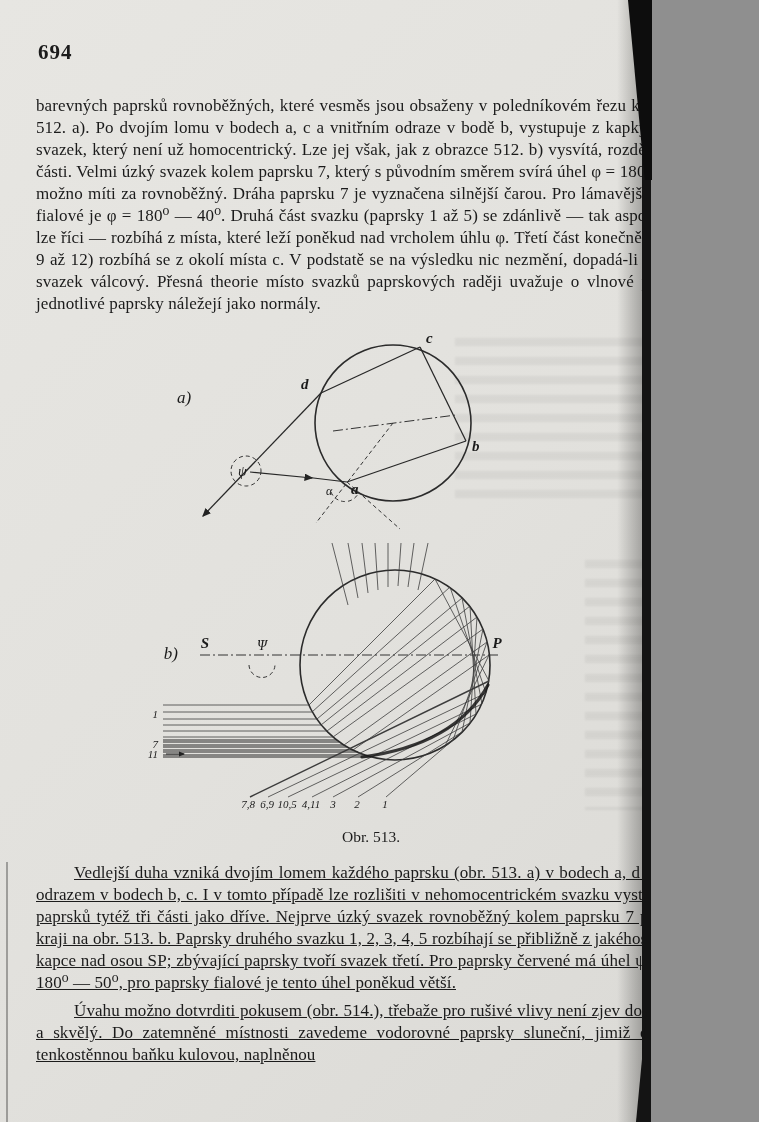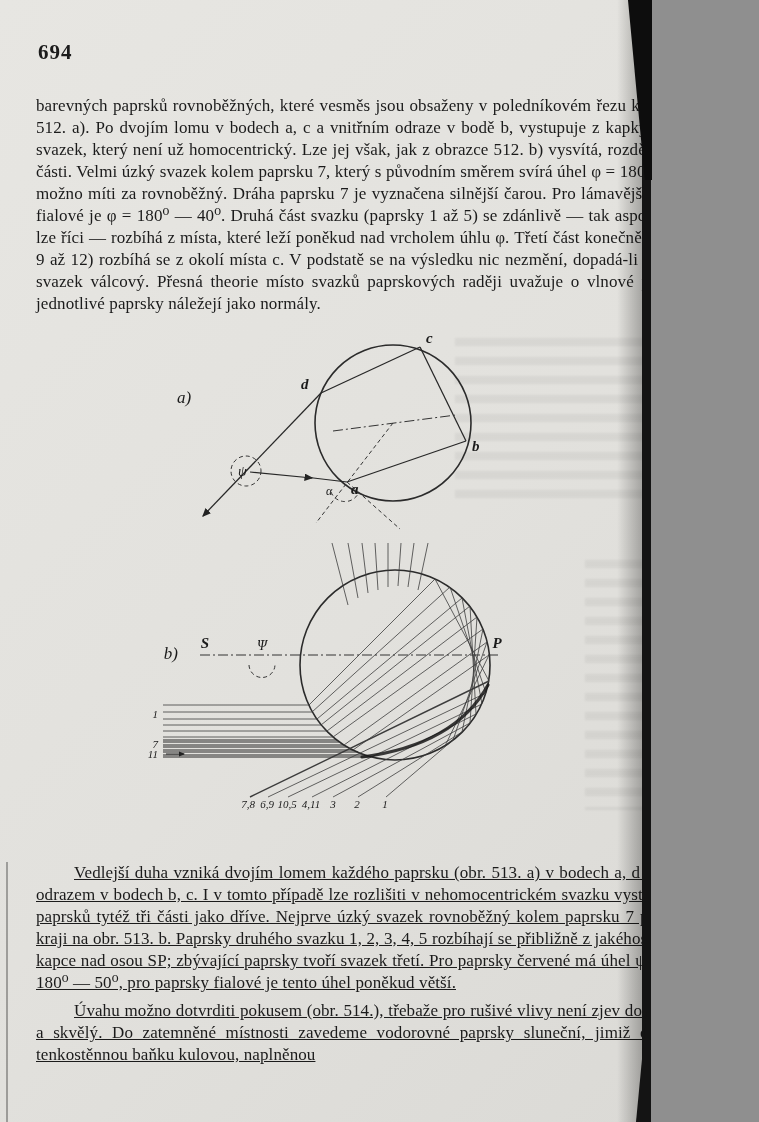--- a/index.html
+++ b/index.html
@@ -174,20 +174,21 @@
     <text class="num" x="158" y="223" text-anchor="end">11</text>
     <text class="num" x="248" y="273" text-anchor="middle">7,8</text>
     <text class="num" x="267" y="273" text-anchor="middle">6,9</text>
     <text class="num" x="287" y="273" text-anchor="middle">10,5</text>
     <text class="num" x="311" y="273" text-anchor="middle">4,11</text>
     <text class="num" x="333" y="273" text-anchor="middle">3</text>
     <text class="num" x="357" y="273" text-anchor="middle">2</text>
     <text class="num" x="385" y="273" text-anchor="middle">1</text>
   </svg>
 
+  <div class="caption">Obr. 513.</div>
 
   <div class="lower-text">
     <div class="para">Vedlejší duha vzniká dvojím lomem každého paprsku (obr. 513. a) v bodech a, d a dvojím odrazem v bodech b, c. I v tomto případě lze rozlišiti v nehomocentrickém svazku vystupujících paprsků tytéž tři části jako dříve. Nejprve úzký svazek rovnoběžný kolem paprsku 7 při levém kraji na obr. 513. b. Paprsky druhého svazku 1, 2, 3, 4, 5 rozbíhají se přibližně z jakéhosi místa v kapce nad osou SP; zbývající paprsky tvoří svazek třetí. Pro paprsky červené má úhel ψ hodnotu 180⁰ — 50⁰, pro paprsky fialové je tento úhel poněkud větší.</div>
     <div class="para">Úvahu možno dotvrditi pokusem (obr. 514.), třebaže pro rušivé vlivy není zjev docela čistý a skvělý. Do zatemněné místnosti zavedeme vodorovné paprsky sluneční, jimiž osvětlíme tenkostěnnou baňku kulovou, naplněnou</div>
   </div>
 
   <div class="edge-left"></div>
   <div class="edge-fade"></div>
   <div class="scan-gutter"></div>
   <div class="edge-band"></div>

